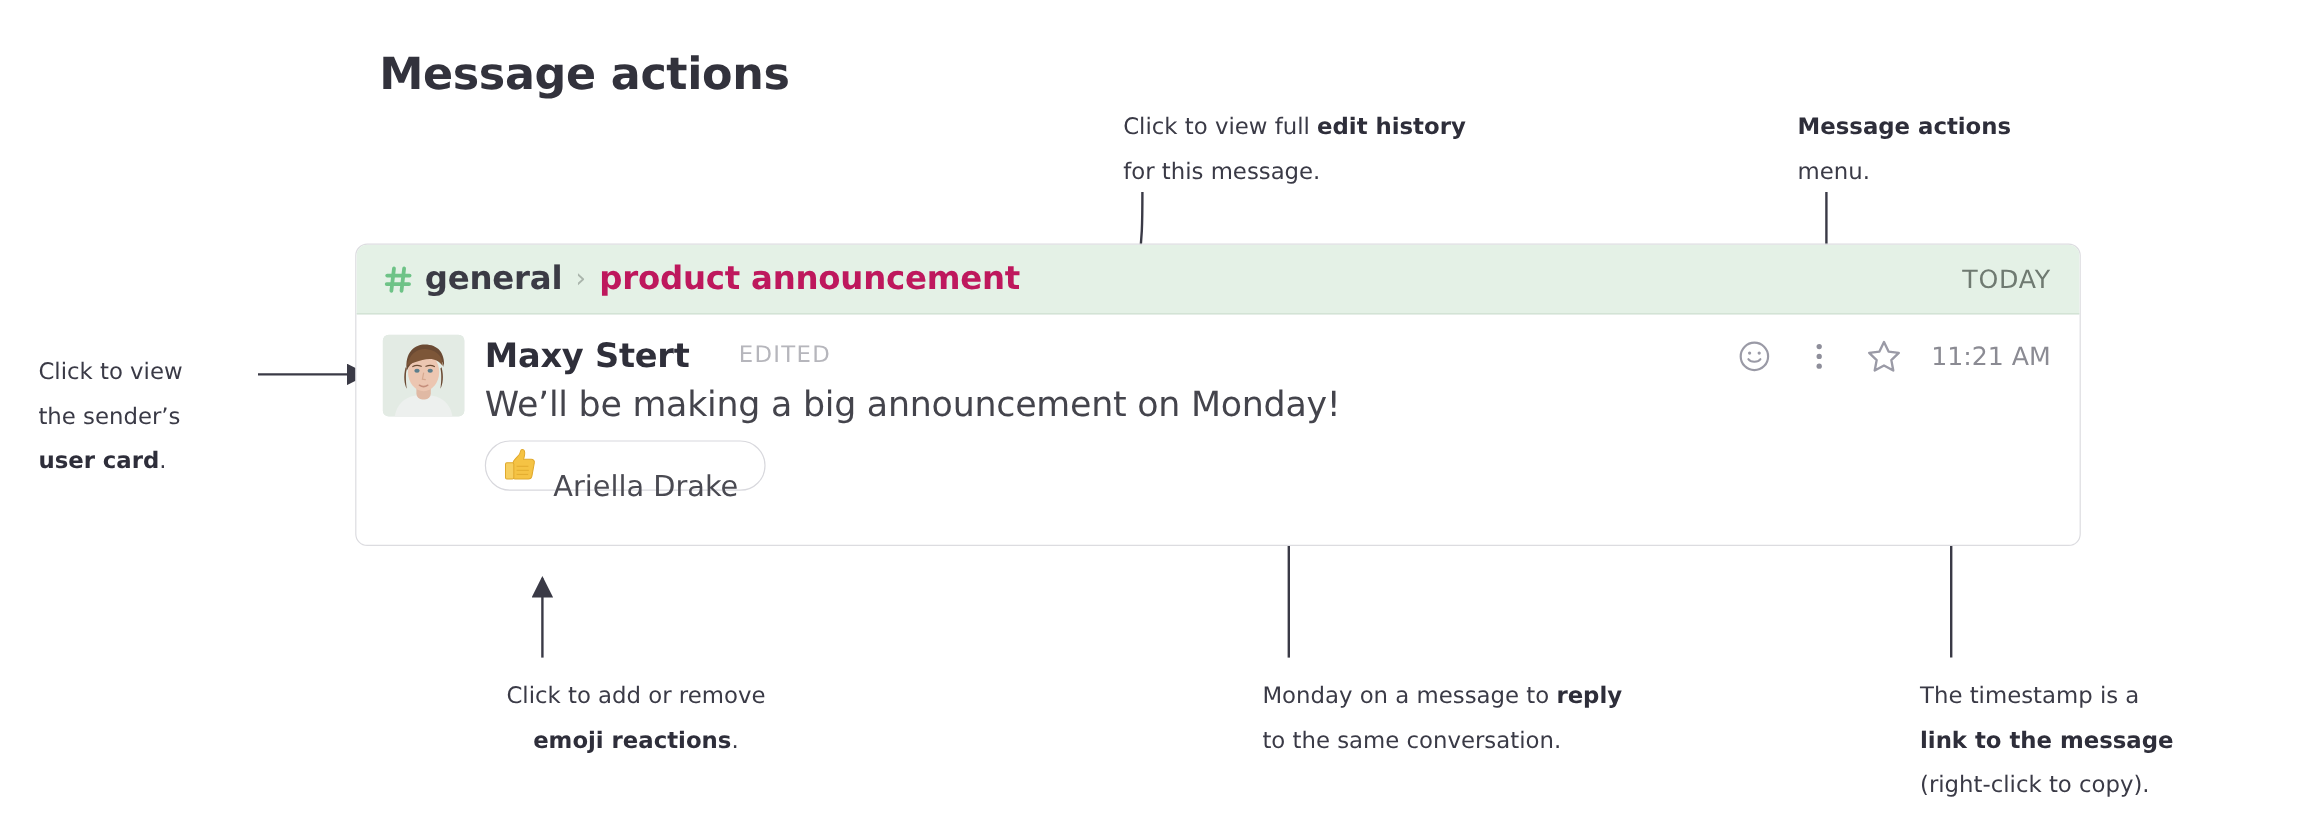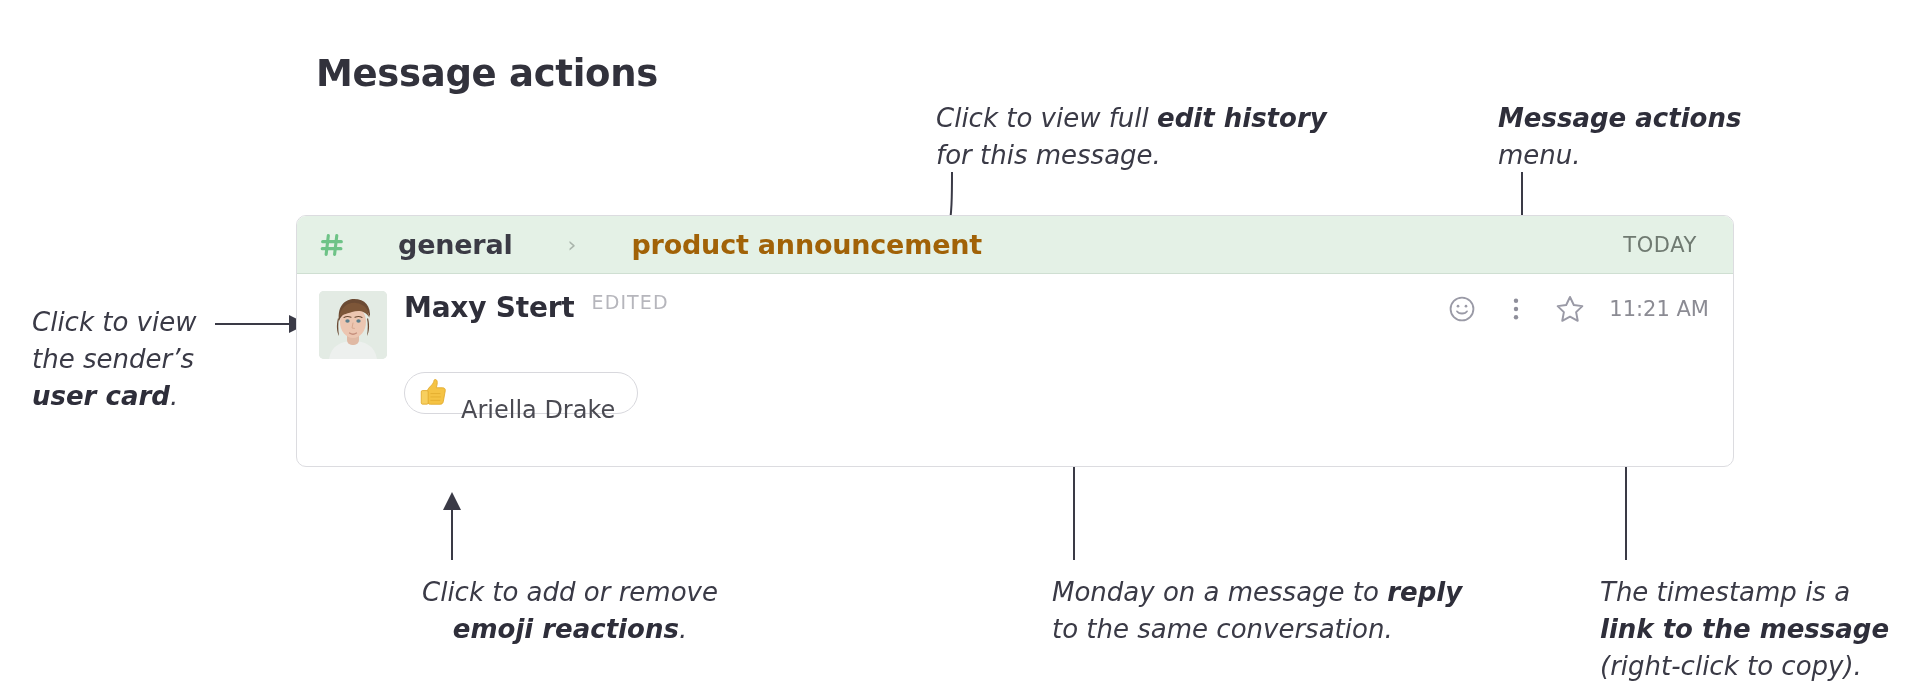--- a/index.html
+++ b/index.html
@@ -11,45 +11,44 @@
     width: 1924px;
     height: 696px;
     position: relative;
     overflow: hidden;
     font-family: "DejaVu Sans", "Liberation Sans", sans-serif;
     color: #36363f;
   }
 
   #stage {
     position: absolute;
-    left: 0; top: 12px;
+    left: 0; top: 0;
     width: 1924px;
     height: 584px;
   }
 
   
   .page-title {
     position: absolute;
     left: 316px;
     top: 40px;
     font-size: 37px;
     font-weight: 600;
     letter-spacing: -0.3px;
     color: #32323c;
     white-space: nowrap;
   }
 
   
   .annot {
     position: absolute;
-    font-size: 26px;
+    font-size: 19px;
     line-height: 37px;
     color: #3a3a46;
     white-space: nowrap;
-    font-style: italic;
   }
   .annot b { font-weight: 700; color: #2e2e3a; }
 
   .annot-user-card   { left: 32px;   top: 292px; }
   .annot-edit-hist   { left: 936px;  top: 88px;  }
   .annot-msg-actions { left: 1498px; top: 88px;  }
   .annot-emoji       { left: 422px;  top: 562px; text-align: center; }
   .annot-reply       { left: 1052px; top: 562px; }
   .annot-timestamp   { left: 1600px; top: 562px; }
 
@@ -76,23 +75,22 @@
     overflow: hidden;
   }
 
   .card-header {
     position: relative;
     height: 58px;
     background: #e4f1e6;
     border-bottom: 1px solid #cfdfd2;
     display: flex;
     align-items: center;
-    padding: 0 36px 0 22px;
+    padding: 0 24px 0 22px;
     box-sizing: border-box;
-    gap: 44px;
   }
   .hash-icon {
     width: 26px;
     height: 26px;
     margin-right: 9px;
     flex: 0 0 auto;
     display: block;
   }
   .stream-name {
     font-size: 27px;
@@ -102,21 +100,21 @@
   }
   .bc-sep {
     margin: 0 11px;
     font-size: 22px;
     color: #aab5ac;
     font-weight: 400;
   }
   .topic-name {
     font-size: 27px;
     font-weight: 700;
-    color: #a16207;
+    color: #be185d;
     letter-spacing: -0.2px;
   }
   .today-label {
     margin-left: auto;
     font-size: 21px;
     letter-spacing: 0.6px;
     color: #6f7a71;
     font-weight: 400;
   }
 
@@ -139,22 +137,23 @@
     margin-right: 17px;
     overflow: hidden;
     background: #dfe7e1;
     display: block;
   }
 
   .msg-main { flex: 1 1 auto; min-width: 0; }
 
   .sender-line {
     display: flex;
-    align-items: flex-start;
+    align-items: center;
     height: 34px;
+    gap: 24px;
   }
   .sender-name {
     font-size: 28px;
     font-weight: 700;
     color: #2f2f3a;
     letter-spacing: -0.2px;
   }
   .edited-flag {
     margin-left: 17px;
     font-size: 19px;
@@ -324,20 +323,21 @@
 
           <path d="M34 32 L33 37 L35.4 37.4" stroke="#d6a88f" stroke-width="1" fill="none" stroke-linecap="round"></path>
           <path d="M30.5 42 C32.5 43.4 35.5 43.4 37.5 42" stroke="#c58f7c" stroke-width="1.3" fill="none" stroke-linecap="round"></path>
         </svg>
 
         <div class="msg-main">
           <div class="sender-line">
             <span class="sender-name">Maxy Stert</span>
             <span class="edited-flag">EDITED</span>
           </div>
+          <div class="msg-text">We’ll be making a big announcement on Monday!</div>
         </div>
       </div>
 
       <div class="reaction-row">
         <div class="reaction-pill">
           <svg class="reaction-emoji" viewBox="0 0 32 32">
             <path d="M9 14 C9 12 11 10 13 8 C15 6.2 15.8 4 16 2.6 C16.2 1.2 18.6 1.2 19.2 3 C19.9 5 19.2 8 18.4 10.4 L25.2 10.4 C27.2 10.4 28.4 11.9 28 13.6 L25.9 25.2 C25.6 27 24.3 28 22.6 28 L12 28 C10.4 28 9 26.8 9 25.2 Z" fill="#f5c344" stroke="#e0a92c" stroke-width="0.9" stroke-linejoin="round"></path>
             <path d="M3.6 13.4 L8.6 13.4 C9.3 13.4 9.8 14 9.8 14.7 L9.8 26.6 C9.8 27.3 9.3 27.9 8.6 27.9 L3.6 27.9 C2.9 27.9 2.4 27.3 2.4 26.6 L2.4 14.7 C2.4 14 2.9 13.4 3.6 13.4 Z" fill="#f7cf5f" stroke="#e0a92c" stroke-width="0.9" stroke-linejoin="round"></path>
             <g stroke="#e0a92c" stroke-width="0.8" stroke-linecap="round">
               <line x1="12.6" y1="16.6" x2="22.4" y2="16.6"></line>

